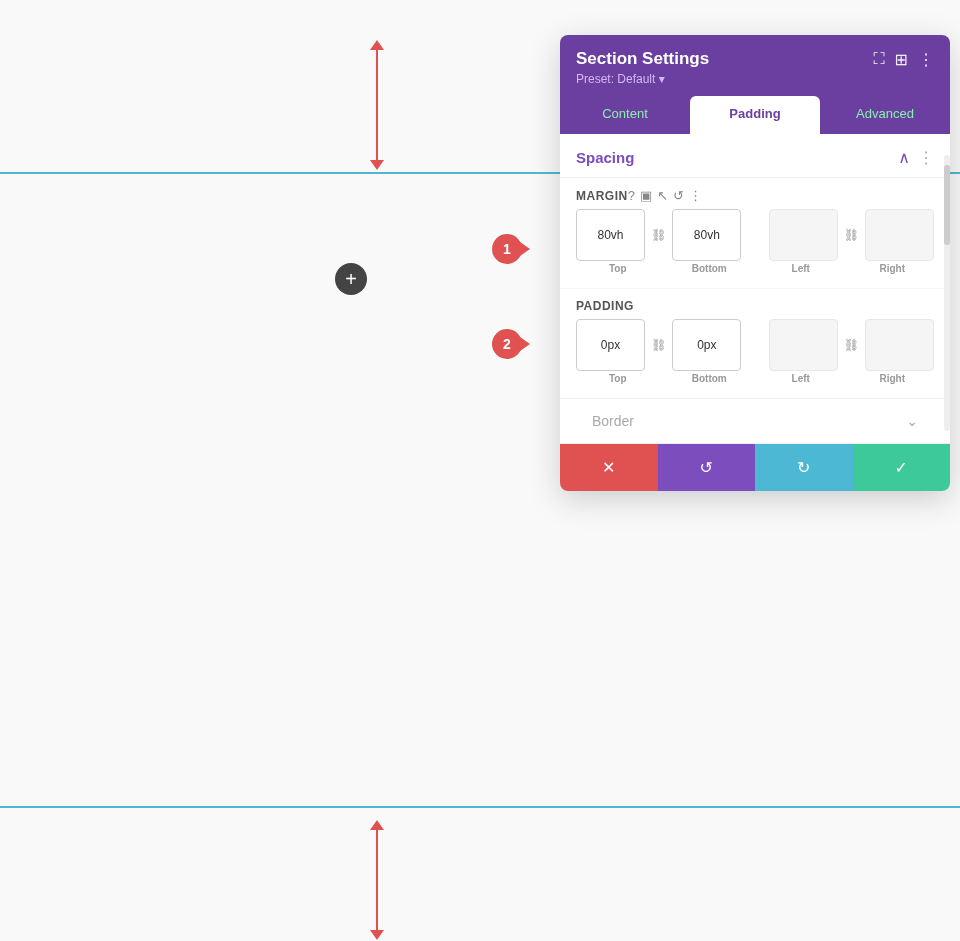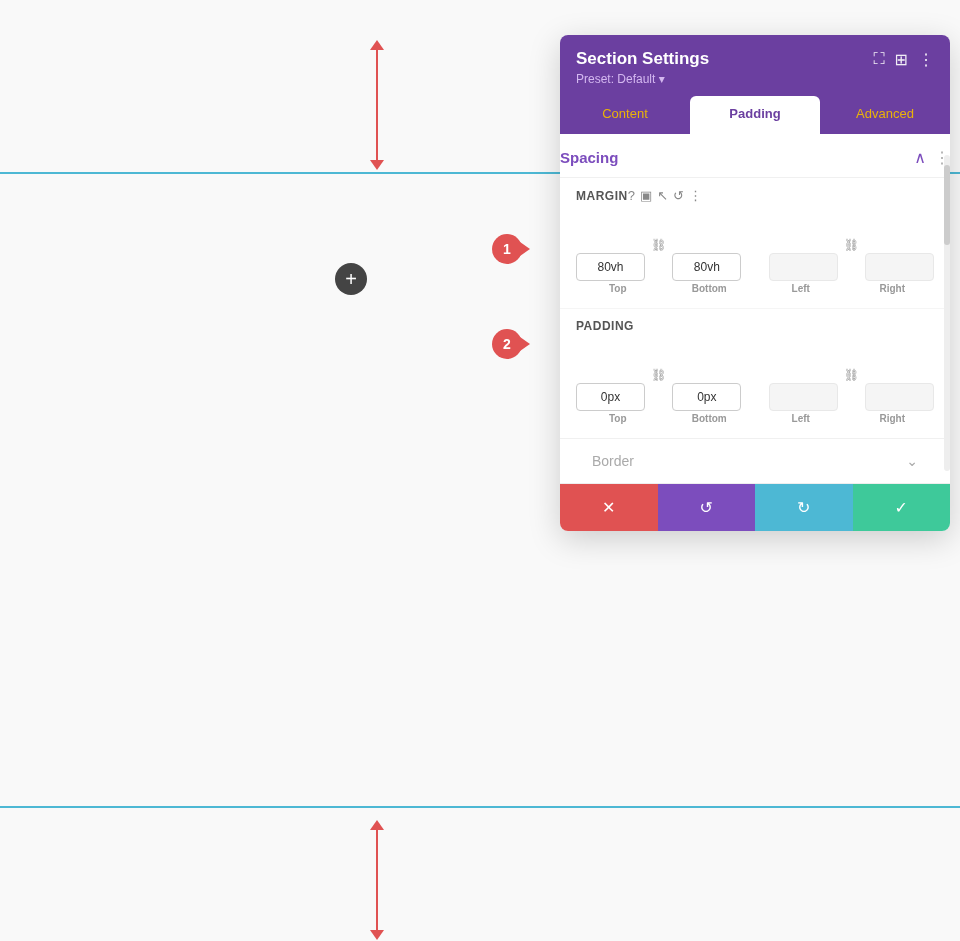--- a/index.html
+++ b/index.html
@@ -141,21 +141,21 @@
     .panel-tabs {
       display: flex;
       background: #6b3fa0;
     }
     .tab {
       flex: 1;
       padding: 10px 0;
       text-align: center;
       font-size: 13px;
       font-weight: 500;
-      color: #eab308;
+      color: #86efac;
       cursor: pointer;
       border-bottom: 3px solid transparent;
     }
     .tab.active {
       background: #fff;
       color: #6b3fa0;
       border-radius: 6px 6px 0 0;
       border-bottom: none;
       font-weight: 700;
     }
@@ -164,21 +164,21 @@
     .panel-body {
       padding: 0;
       background: #fff;
     }
 
     
     .section-header {
       display: flex;
       align-items: center;
       justify-content: space-between;
-      padding: 14px 0 10px;
+      padding: 14px 16px 10px;
       border-bottom: 1px solid #f0f0f0;
       gap: 48px;
     }
     .section-title {
       color: #7c4dbd;
       font-size: 15px;
       font-weight: 600;
     }
     .section-header-actions {
       display: flex;
@@ -229,27 +229,26 @@
       display: grid;
       grid-template-columns: 1fr auto 1fr auto 1fr auto 1fr;
       align-items: center;
       gap: 4px;
       margin-bottom: 2px;
     }
     .spacing-input {
       background: #f5f5f5;
       border: 1px solid #e8e8e8;
       border-radius: 4px;
-      padding: 6px 8px;
+      padding: 18px 8px;
       font-size: 12px;
       color: #333;
       text-align: center;
       width: 100%;
       cursor: pointer;
-      margin-top: 44px;
     }
     .spacing-input.filled {
       background: #fff;
       border-color: #ccc;
     }
     .spacing-input.empty {
       background: #f5f5f5;
       color: #bbb;
     }
     .link-icon {

